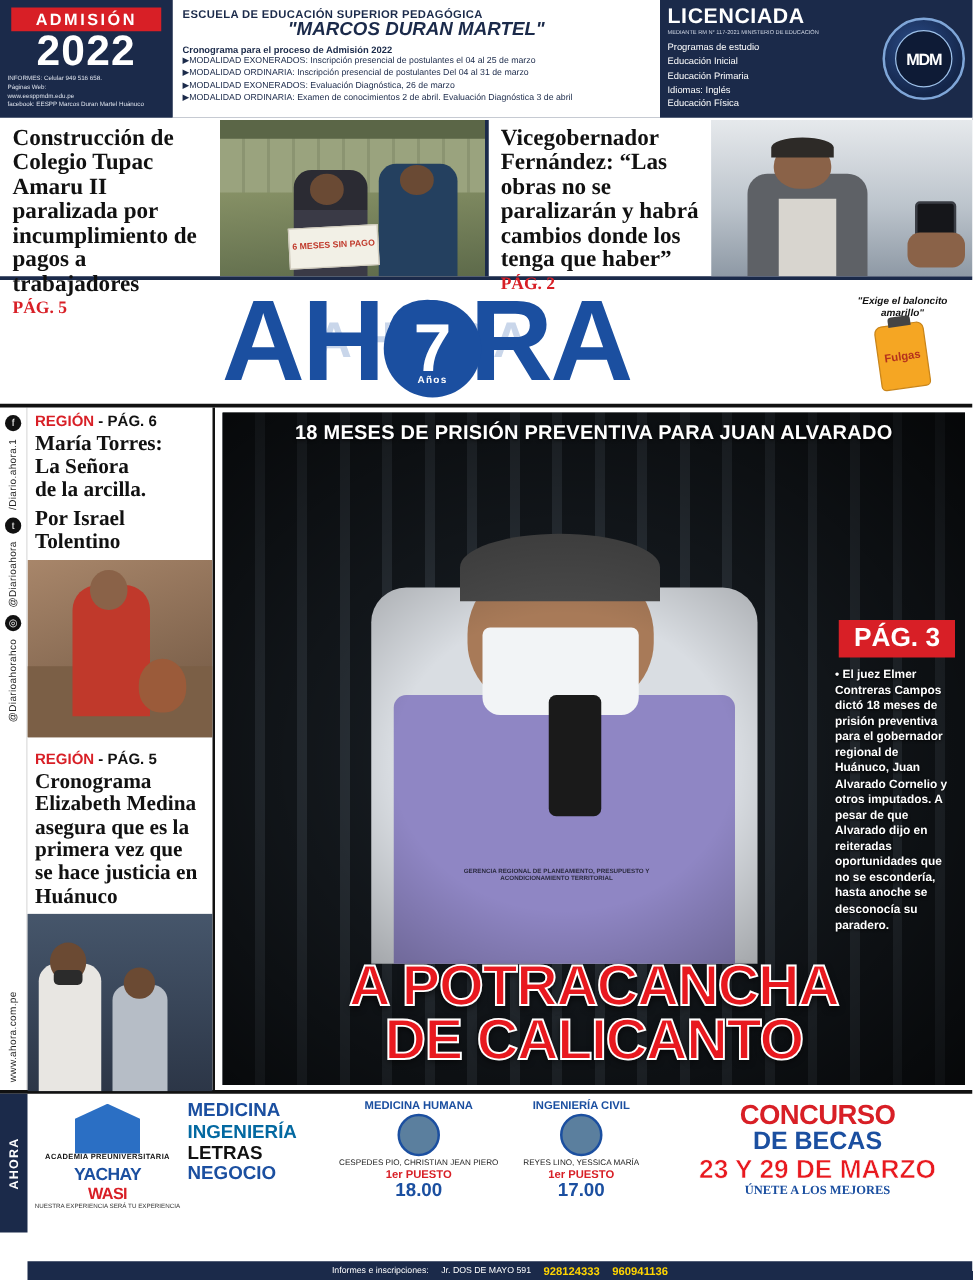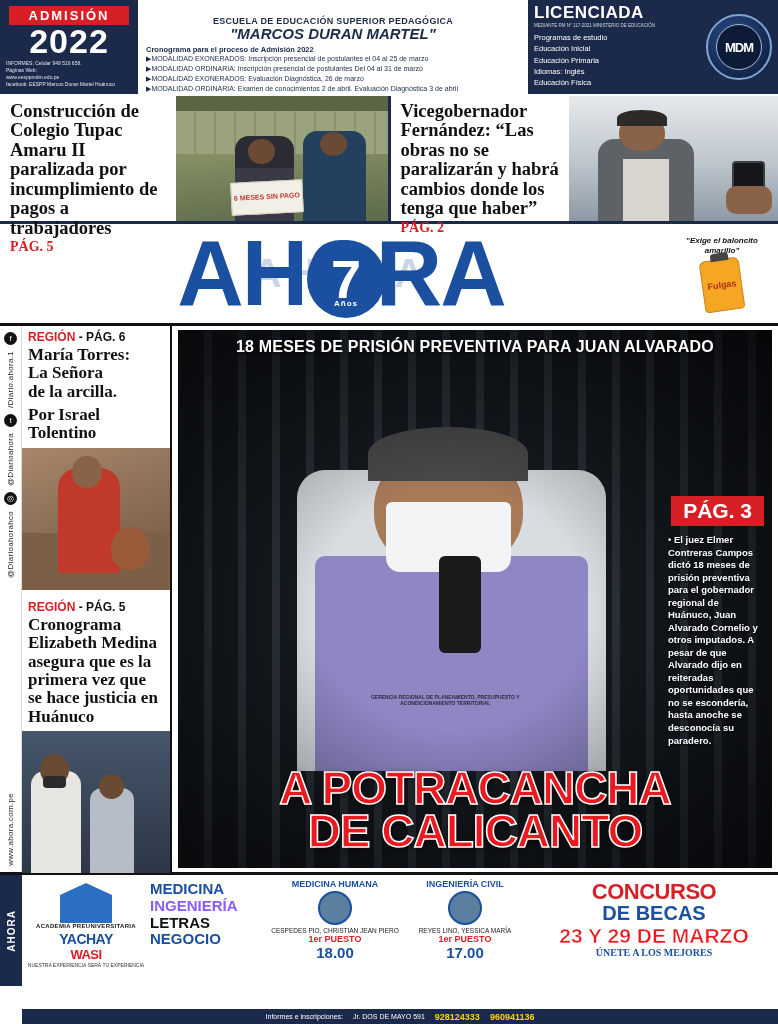--- a/index.html
+++ b/index.html
@@ -27,22 +27,22 @@
   }
   .adm-year {
     font-size: 34px; font-weight: bold; color: #fff; text-align: center;
     line-height: 0.95; letter-spacing: 1px;
   }
   .ad-left-info { font-size: 5px; line-height: 1.35; margin-top: 3px; color:#dfe4ee; }
   .ad-mid {
     flex: 1; background: #ffffff; color: #16223c; padding: 2px 8px;
   }
   .ad-school-sub {
-    text-align: center; font-size: 9px; font-weight: bold; color: #1b2a4a;
-    letter-spacing: .3px; margin-top: 14px;
+    text-align: left; font-size: 9px; font-weight: bold; color: #1b2a4a;
+    letter-spacing: .3px; margin-top: 4px;
   }
   .ad-school-name {
     text-align: center; font-size: 15px; font-weight: bold; color: #1b2a4a;
     font-style: italic; line-height: 1.1;
   }
   .ad-sched-title { font-size: 7.5px; font-weight: bold; margin-top: 2px; color:#1b2a4a;}
   .ad-sched-row { font-size: 7px; line-height: 1.45; color: #1b2a4a; }
   .ad-right {
     width: 250px; background: #1b2a4a; color: #fff; padding: 3px 6px;
     display: flex;
@@ -286,21 +286,21 @@
   .ba-logo { width: 128px; padding: 6px 4px; text-align:center; }
   .ba-build { width:52px; height:40px; margin: 2px auto 0; background:#2b6fc4;
      clip-path: polygon(50% 0, 100% 30%, 100% 100%, 0 100%, 0 30%); }
   .ba-name { font-size: 14px; font-weight:bold; color:#1b4fa0; letter-spacing:-.5px; margin-top:2px;}
   .ba-name2 { font-size: 13px; font-weight:bold; color:#d81f26; letter-spacing:-.5px;}
   .ba-tag { font-size: 5px; color:#333; }
   .ba-acad { font-size:6px; font-weight:bold; color:#111; letter-spacing:.3px;}
   .ba-courses { width: 120px; padding-top: 6px; }
   .ba-courses div { font-size: 15px; font-weight:bold; color:#1b4fa0; line-height:1.12;
       font-family:"Liberation Sans",sans-serif; }
-  .ba-courses div.red { color:#8b5cf6; }
+  .ba-courses div.red { color:#0369a1; }
   .ba-courses div.blk { color:#111; }
   .ba-stud { width: 130px; text-align:center; padding-top:4px; }
   .ba-stud .t { font-size: 9px; font-weight:bold; color:#1b4fa0; }
   .ba-stud .n { font-size: 6.5px; color:#222; }
   .ba-stud .p { font-size: 9px; font-weight:bold; color:#d81f26; }
   .ba-stud .s { font-size: 15px; font-weight:bold; color:#1b4fa0; }
   .ba-avatar { width:34px; height:34px; border-radius:50%; background:#5b7f9e;
      margin: 2px auto; border:2px solid #1b4fa0;}
   .ba-right { flex:1; text-align:center; padding-top: 6px; }
   .ba-right .c1 { font-size: 22px; font-weight:bold; color:#d81f26; letter-spacing:-.5px; line-height:1;}

